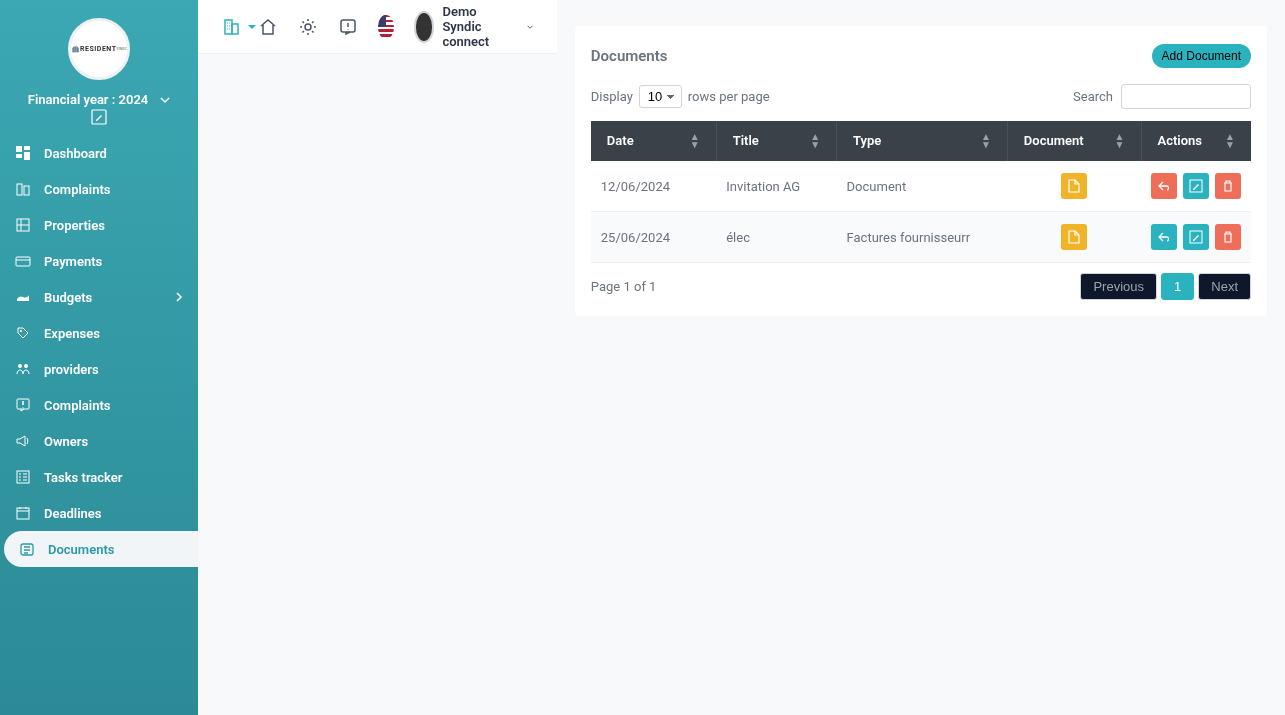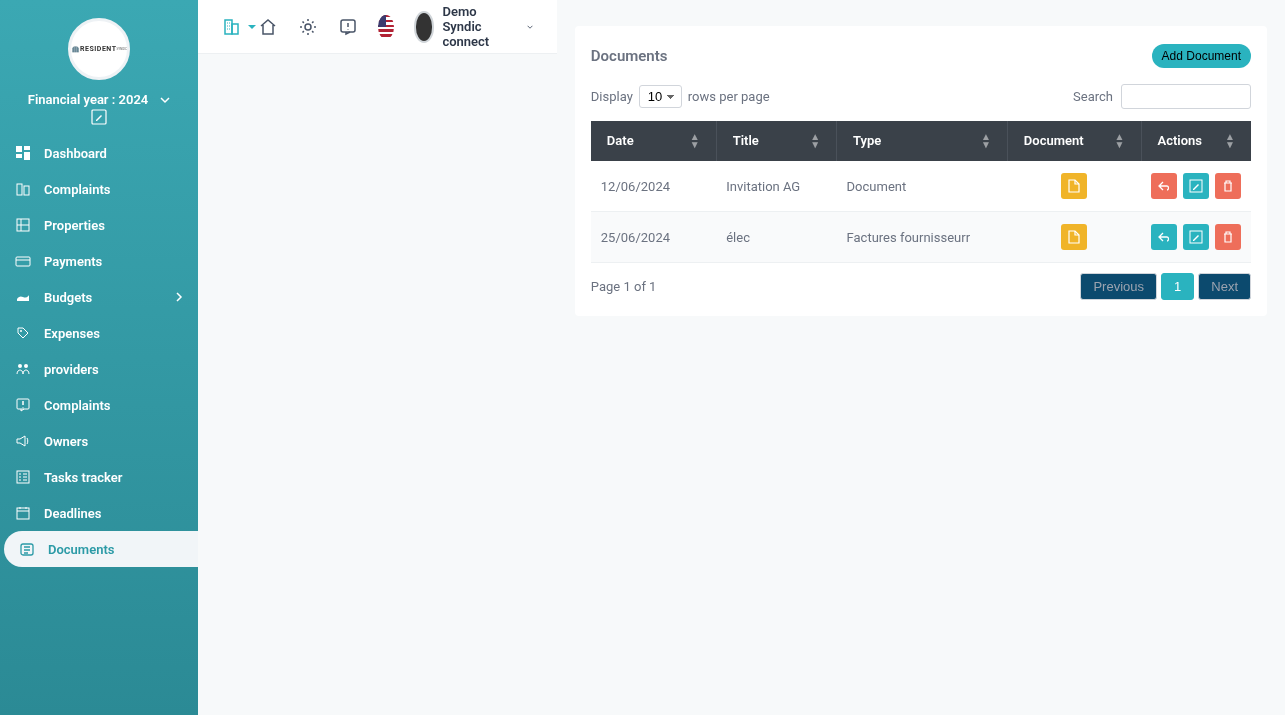--- a/index.html
+++ b/index.html
@@ -244,21 +244,21 @@
       display: flex;
       align-items: center;
       justify-content: space-between;
       margin-top: 10px;
       font-size: 13px;
       color: #6b7280;
     }
     .pagination { display: flex; gap: 4px; }
     .page-btn {
       border: 1px solid #d1d5db;
-      background: #0c4a6e;
+      background: #0f172a;
       color: #9ca3af;
       padding: 5px 12px;
       border-radius: 3px;
       font-size: 13px;
       cursor: pointer;
     }
     .page-btn.active { background: #2ab3bf; color: #fff; border-color: #2ab3bf; }
     .page-btn:disabled { cursor: default; }
 
     .col-date { width: 170px; }

